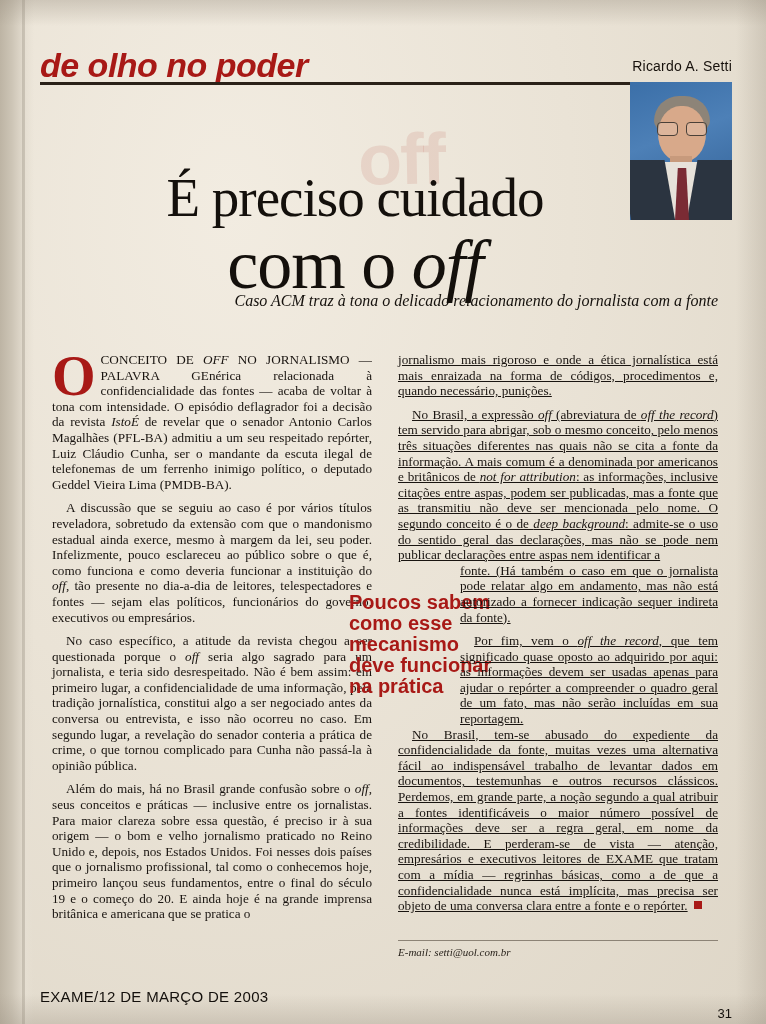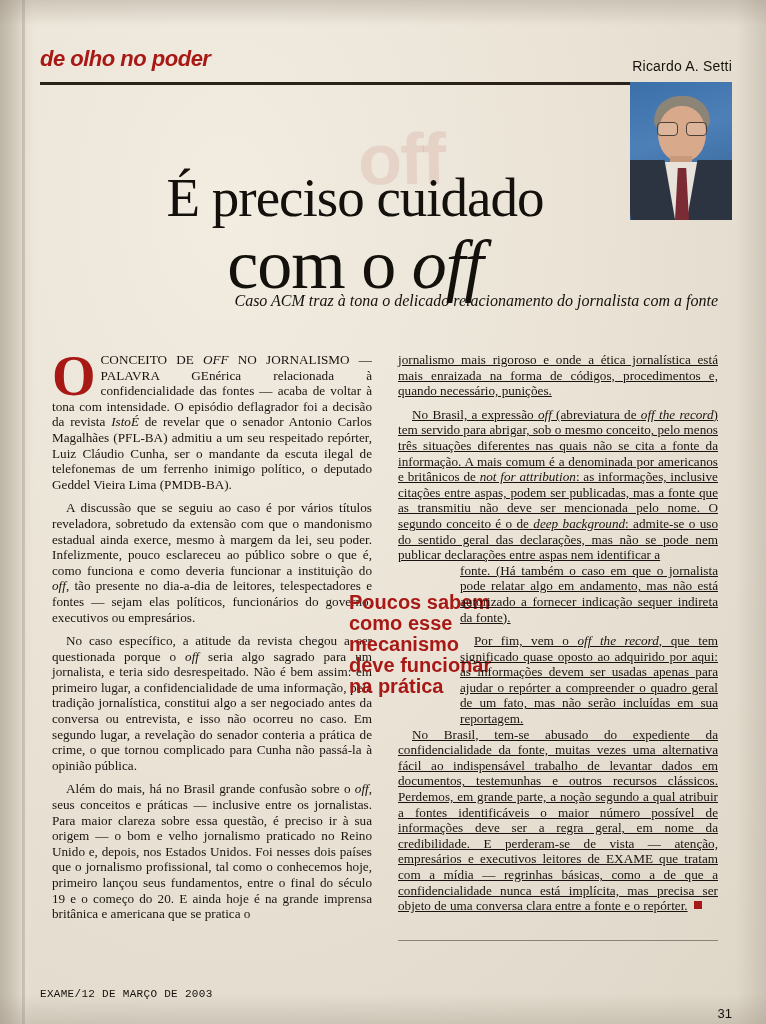--- a/index.html
+++ b/index.html
@@ -38,21 +38,21 @@
     background:linear-gradient(to left,rgba(150,140,125,.28),rgba(150,140,125,0));
   }
 
   .content{position:absolute;left:40px;top:0;width:700px;height:1024px;}
 
   
   .kicker{
     position:absolute;left:0;top:46px;
     font-family:"Liberation Sans", sans-serif;
     font-weight:bold;font-style:italic;
-    font-size:22px;color:#a81916;letter-spacing:-0.5px;
+    font-size:34px;color:#a81916;letter-spacing:-0.5px;
   }
   .kicker-rule{
     position:absolute;left:0;top:82px;width:690px;height:3px;background:#2a2118;
   }
   .byline{
     position:absolute;right:8px;top:58px;
     font-family:"Liberation Sans", sans-serif;
     font-size:14px;color:#17110c;letter-spacing:.2px;
   }
   
@@ -133,21 +133,21 @@
     position:absolute;left:358px;top:946px;width:320px;
     font-style:italic;font-size:11px;color:#2a241d;
   }
   .email-rule{
     position:absolute;left:358px;top:940px;width:320px;height:1px;background:#8c8376;
   }
 
   
   .footer-left{
     position:absolute;left:0;top:988px;
-    font-family:Liberation Mono, monospace;font-size:11px;color:#14100c;letter-spacing:.3px;
+    font-family:Liberation Sans, sans-serif;font-size:15px;color:#14100c;letter-spacing:.3px;
   }
   .footer-right{
     position:absolute;right:8px;top:1006px;
     font-family:"Liberation Sans", sans-serif;font-size:13px;color:#14100c;
   }
 </style>
 </head>
 <body>
 
 <div id="page">
@@ -195,18 +195,19 @@
       <p class="first">jornalismo mais rigoroso e onde a ética jornalística está mais enraizada na forma de códigos, procedimentos e, quando necessário, punições.</p>
       <p>No Brasil, a expressão <i>off</i> (abreviatura de <i>off the record</i>) tem servido para abrigar, sob o mesmo conceito, pelo menos três situações diferentes nas quais não se cita a fonte da informação. A mais comum é a denominada por americanos e britânicos de <i>not for attribution</i>: as informações, inclusive citações entre aspas, podem ser publicadas, mas a fonte que as transmitiu não deve ser mencionada pelo nome. O segundo conceito é o de <i>deep background</i>: admite-se o uso do sentido geral das declarações, mas não se pode nem publicar declarações entre aspas nem identificar a</p>
       <div class="indent-block">
         <p class="first">fonte. (Há também o caso em que o jornalista pode relatar algo em andamento, mas não está autorizado a fornecer indicação sequer indireta da fonte).</p>
         <p>Por fim, vem o <i>off the record</i>, que tem significado quase oposto ao adquirido por aqui: as informações devem ser usadas apenas para ajudar o repórter a compreender o quadro geral de um fato, mas não serão incluídas em sua reportagem.</p>
       </div>
       <p>No Brasil, tem-se abusado do expediente da confidencialidade da fonte, muitas vezes uma alternativa fácil ao indispensável trabalho de levantar dados em documentos, testemunhas e outros recursos clássicos. Perdemos, em grande parte, a noção segundo a qual atribuir a fontes identificáveis o maior número possível de informações deve ser a regra geral, em nome da credibilidade. E perderam-se de vista — atenção, empresários e executivos leitores de EXAME que tratam com a mídia — regrinhas básicas, como a de que a confidencialidade nunca está implícita, mas precisa ser objeto de uma conversa clara entre a fonte e o repórter.<span class="end-square"></span></p>
     </div>
 
     <div class="email-rule"></div>
+    <div class="email">E-mail: setti@uol.com.br</div>
 
     <div class="footer-left">EXAME/12 DE MARÇO DE 2003</div>
     <div class="footer-right">31</div>
 
   </div>
 </div>
 
 </body></html>

